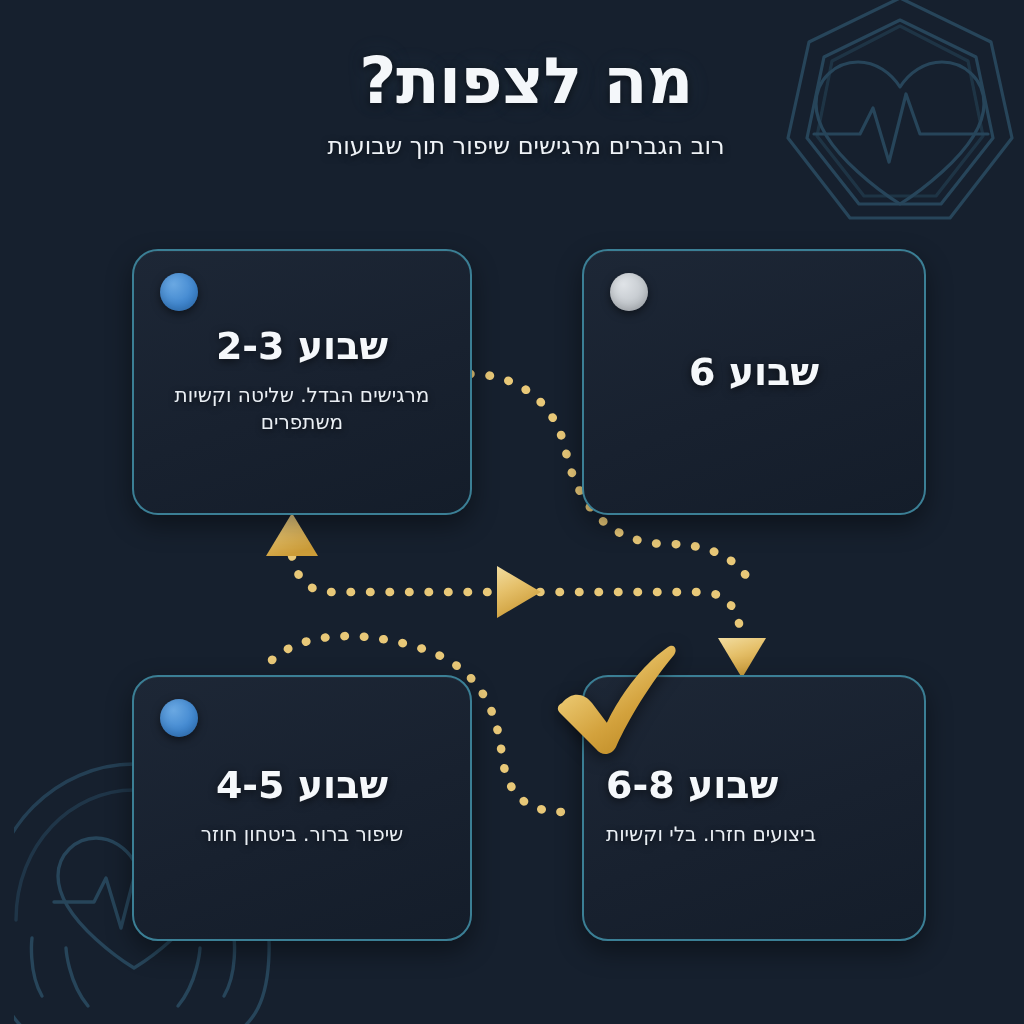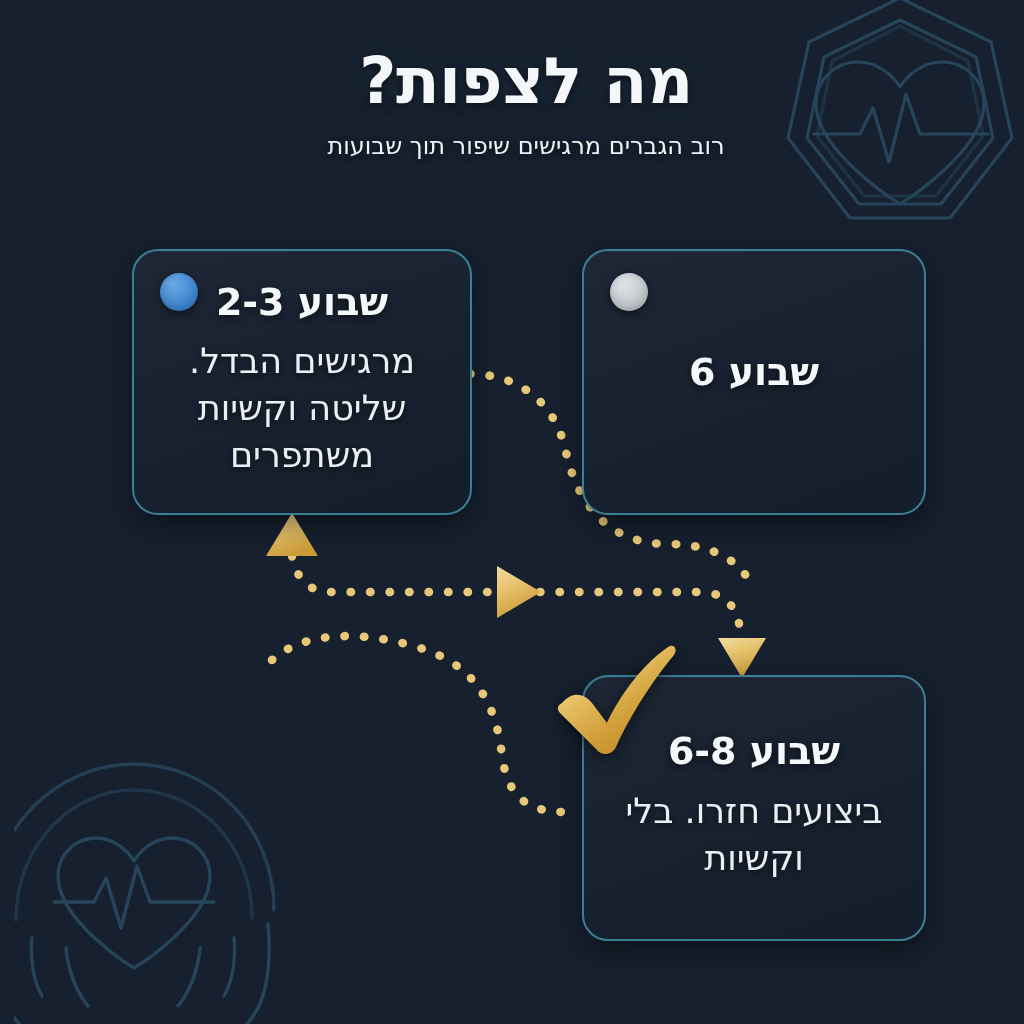--- a/index.html
+++ b/index.html
@@ -89,32 +89,32 @@
     flex-direction: column;
     align-items: center;
     justify-content: center;
     text-align: center;
     padding: 18px 22px 22px;
   }
 
   #card-week-2-3 { left: 118px; top: 249px;  width: 340px; height: 266px; }
   #card-week-1   { left: 568px; top: 249px;  width: 344px; height: 266px; }
   #card-week-4-5 { left: 118px; top: 675px;  width: 340px; height: 266px; }
-  #card-week-6-8 { left: 568px; top: 675px;  width: 344px; height: 266px; }
+  #card-week-6-8 { left: 568px; top: 675px;  width: 344px; height: 266px; align-items: flex-end; }
 
   .card-title {
     font-size: 38px;
     font-weight: 700;
     color: #f5f8fb;
     line-height: 1.14;
     text-shadow: 0 2px 8px rgba(0,0,0,0.6);
     margin-bottom: 14px;
   }
   .card-desc {
-    font-size: 35px;
+    font-size: 20px;
     font-weight: 400;
     color: #eaeff4;
     line-height: 1.34;
     text-shadow: 0 2px 6px rgba(0,0,0,0.55);
     max-width: 300px;
   }
 
   
   .status-dot {
     position: absolute;
@@ -212,20 +212,25 @@
     <span class="status-dot blue"></span>
     <div class="card-title">שבוע 2-3</div>
     <div class="card-desc">מרגישים הבדל. שליטה וקשיות משתפרים</div>
   </div>
 
   <div class="card" id="card-week-1">
     <span class="status-dot grey"></span>
     <div class="card-title">שבוע 6</div>
   </div>
 
+  <div class="card" id="card-week-4-5">
+    <span class="status-dot blue"></span>
+    <div class="card-title">שבוע 4-5</div>
+    <div class="card-desc">שיפור ברור. ביטחון חוזר</div>
+  </div>
 
   <div class="card" id="card-week-6-8">
     <svg id="check-badge" viewBox="0 0 128 116">
       <path d="M12 62 C22 50 34 52 42 62 L57 82 C57 82 78 34 118 6 C124 2 128 8 124 14 C94 50 74 88 66 106 C62 114 52 116 46 108 L10 72 C6 68 8 64 12 62 Z" fill="url(#goldCheckGrad)"></path>
     </svg>
     <div class="card-title">שבוע 6-8</div>
     <div class="card-desc">ביצועים חזרו. בלי וקשיות</div>
   </div>
 
 </div>

